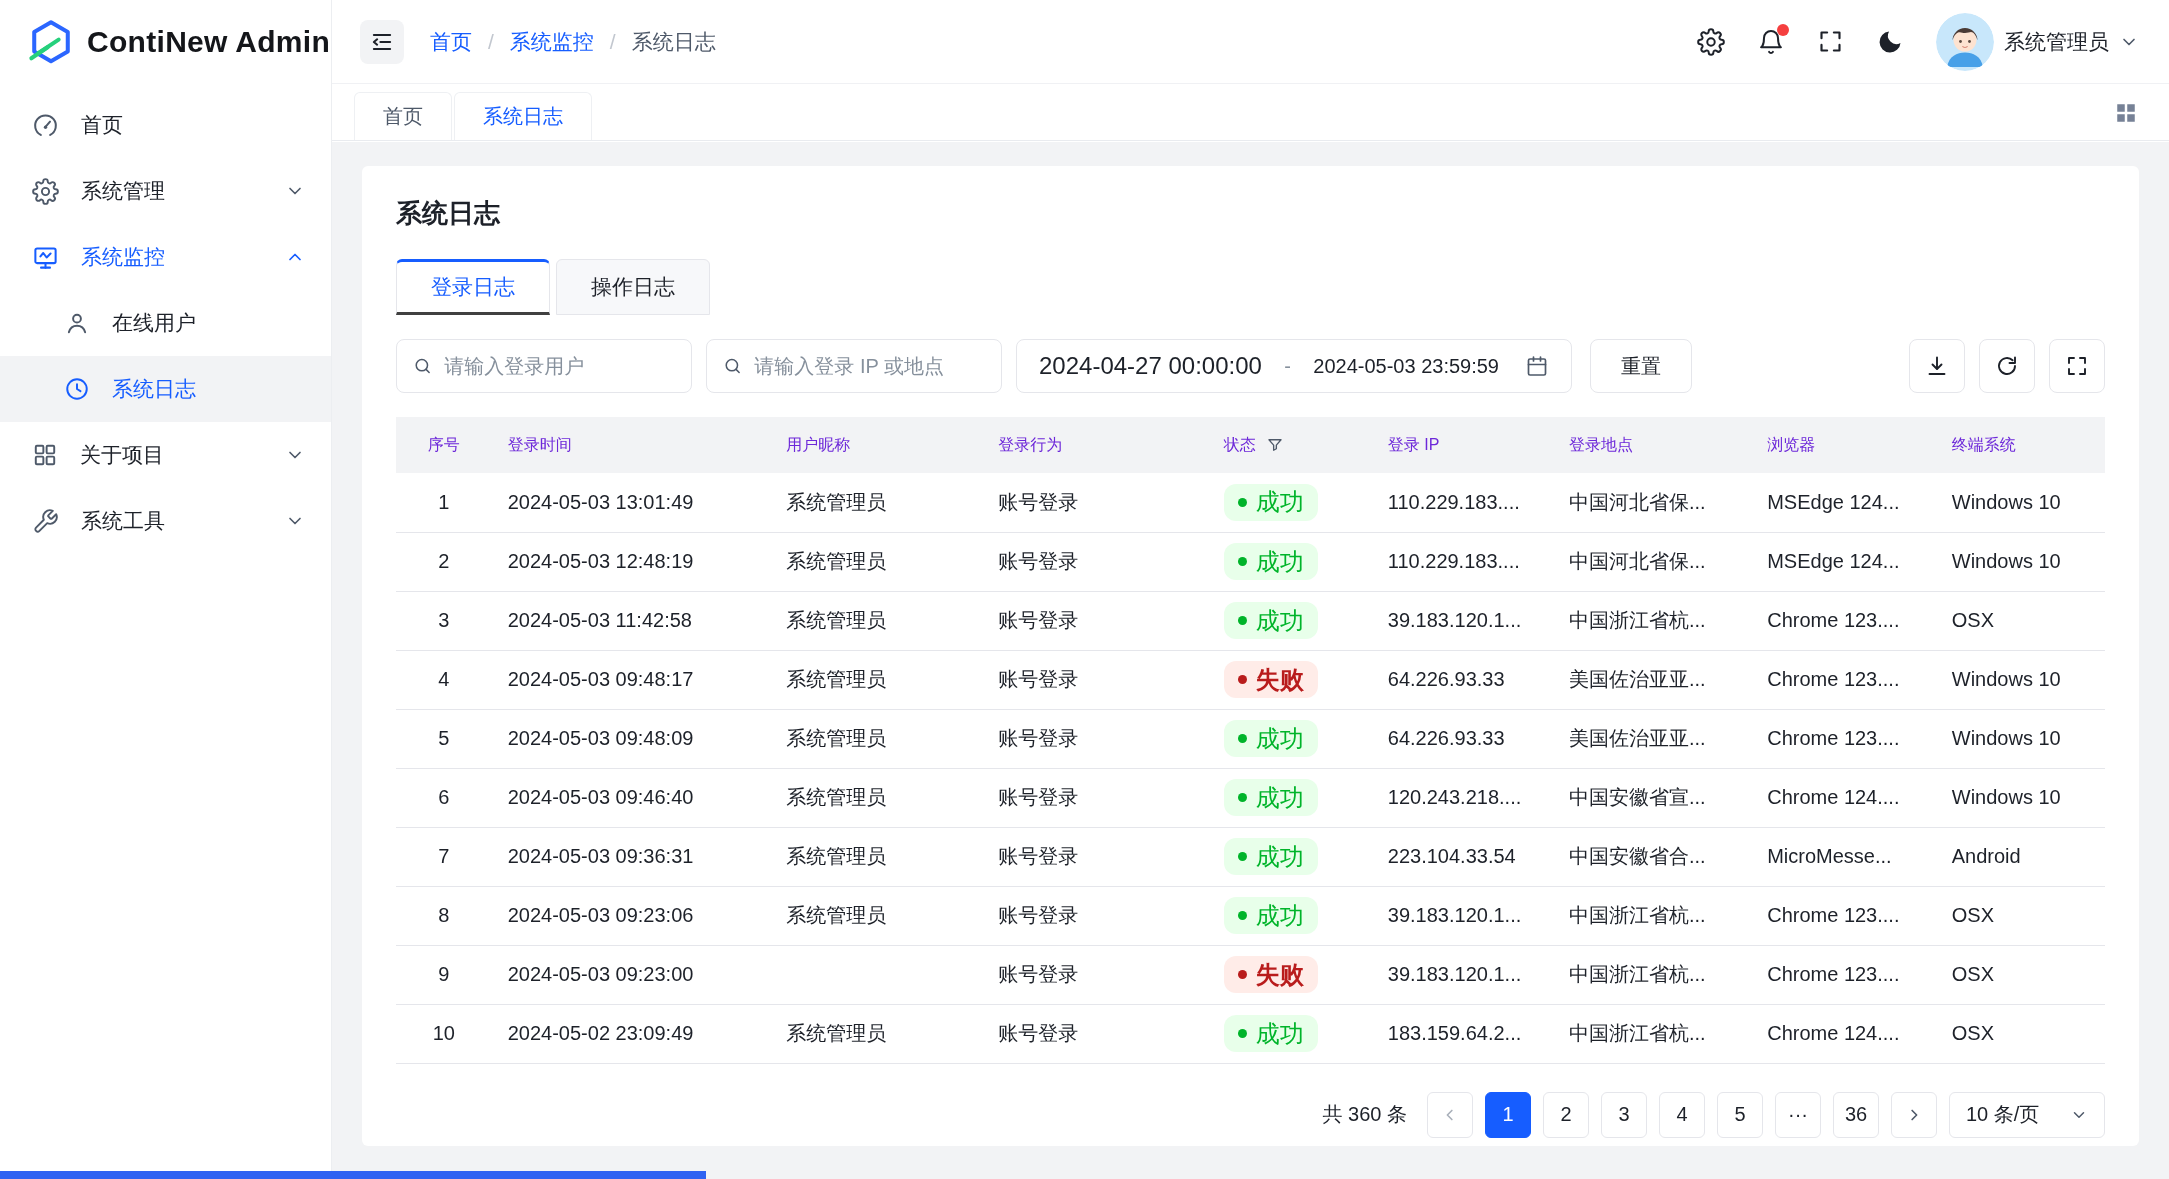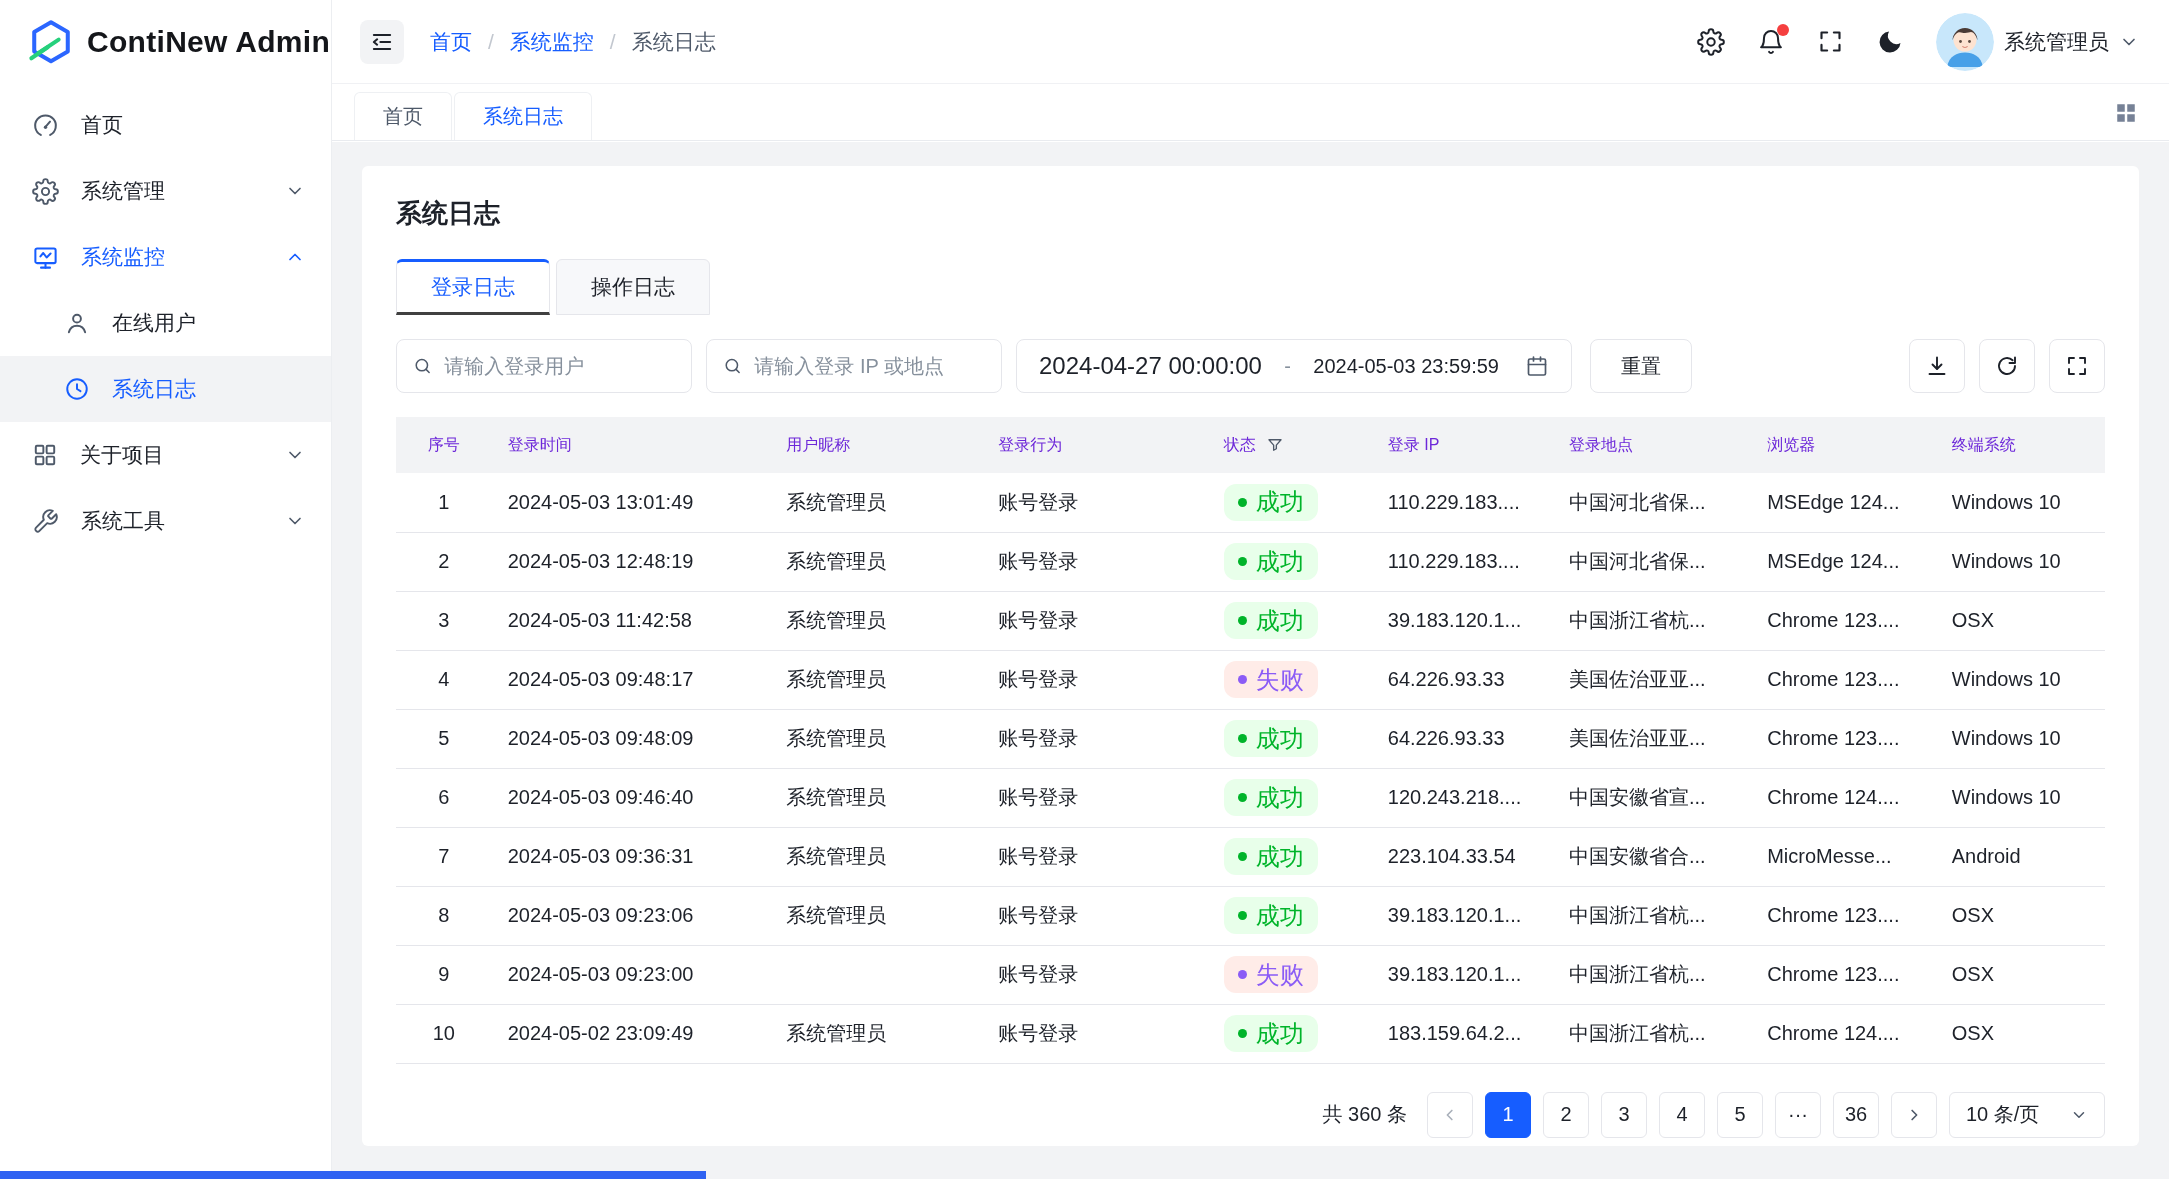--- a/index.html
+++ b/index.html
@@ -72,21 +72,21 @@
   .log-table col.c4{width:13.2%} .log-table col.c5{width:9.6%} .log-table col.c6{width:10.6%}
   .log-table col.c7{width:11.6%} .log-table col.c8{width:10.8%} .log-table col.c9{width:9.9%}
   .log-table th { background:#f2f3f5; height:56px; font-size:16px; font-weight:500; color:#6d28d9; text-align:left; padding:0 16px; }
   .log-table th.center, .log-table td.center { text-align:center; padding:0 6px; }
   .log-table th .th-wrap { display:flex; align-items:center; gap:10px; }
   .log-table td { height:59px; font-size:20px; color:#1d2129; padding:0 16px; border-bottom:1px solid #e5e6eb; background:#fff; white-space:nowrap; overflow:hidden; }
   .filter-funnel { color:#4e5969; background:none; border:none; display:inline-flex; }
   .status-badge { display:inline-flex; align-items:center; gap:9px; height:37px; padding:0 14px; border-radius:12px; font-size:24px; }
   .status-badge::before { content:""; width:9px; height:9px; border-radius:50%; background:currentColor; }
   .status-badge.success { background:#e8ffea; color:#00b42a; }
-  .status-badge.fail { background:#ffece8; color:#8b5cf6; }
+  .status-badge.fail { background:#ffece8; color:#b91c1c;font-weight:bold; }
 
   
   .pagination { display:flex; justify-content:flex-end; align-items:center; margin-top:28px; gap:12px; }
   .pg-total { font-size:20px; color:#1d2129; margin-right:8px; }
   .pg-btn { min-width:46px; height:46px; padding:0 8px; border:1px solid #e5e6eb; border-radius:6px; background:#fff; color:#1d2129; display:flex; align-items:center; justify-content:center; font-size:20px; }
   .pg-btn.active { background:#165dff; border-color:#165dff; color:#fff; font-weight:500; }
   .pg-btn.nav { color:#a9b0ba; }
   .pg-size { height:46px; width:156px; border:1px solid #e5e6eb; border-radius:6px; background:#fff; display:flex; align-items:center; justify-content:space-between; padding:0 16px; font-size:20px; color:#1d2129; cursor:pointer; }
   .pg-size .chev { color:#4e5969; }
 

